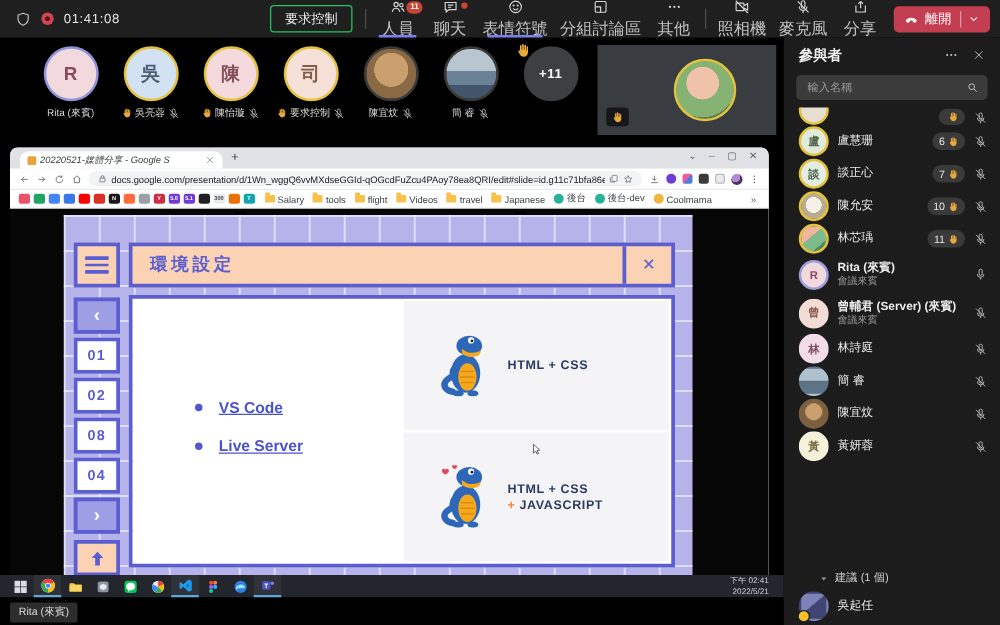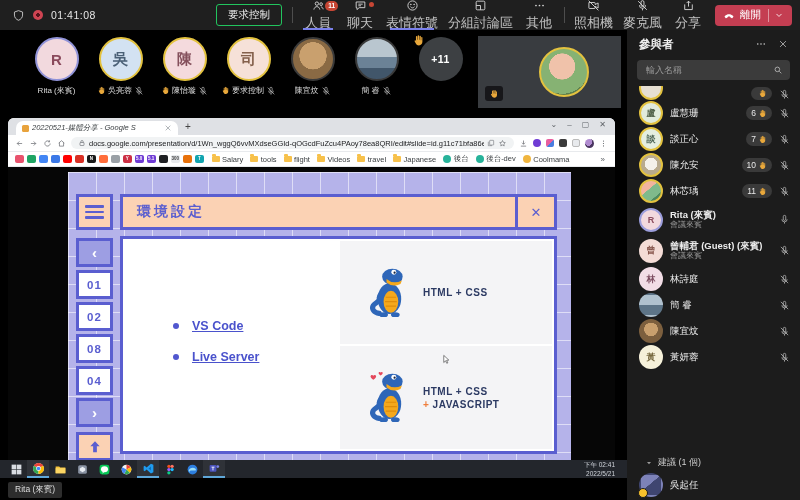--- a/index.html
+++ b/index.html
@@ -68,21 +68,21 @@
   .bms{display:flex;gap:7px;align-items:center;margin-left:4px;}
   .bm{display:flex;align-items:center;gap:2.5px;}
   .bm-ic.folder{width:8px;height:6px;border-radius:1px;position:relative;}
   .bm-ic.folder::before{content:"";position:absolute;top:-2px;left:0;width:4px;height:2px;border-radius:1px 1px 0 0;background:inherit;}
   .bm-ic.round{width:8px;height:8px;border-radius:50%;}
   .bm-label{font-size:7.5px;color:#3c4043;white-space:nowrap;}
   .bm-more{color:#5f6368;font-size:8px;padding-right:3px;}
 
   
   .viewport{flex:1;background:#060606;position:relative;}
-  .slide{position:absolute;left:60px;top:5px;width:503px;height:290px;background-color:#b5b3ea;
+  .slide{position:absolute;left:43px;top:5px;width:503px;height:290px;background-color:#b5b3ea;
     background-image:linear-gradient(rgba(255,255,255,.55) 1.5px,transparent 1.5px),linear-gradient(90deg,rgba(255,255,255,.55) 1.5px,transparent 1.5px);
     background-size:28px 28px;}
   .ham{position:absolute;left:8px;top:22px;width:37px;height:36px;background:var(--slide_peach,#fbd2b4);border:3px solid var(--slide_purple,#5a5ed0);box-sizing:border-box;display:flex;flex-direction:column;justify-content:center;gap:3px;padding:0 6px;cursor:pointer;}
   .ham i{height:2.5px;background:var(--slide_purple,#5a5ed0);border-radius:1px;}
   .titlebar{position:absolute;left:52px;top:22px;width:437px;height:36px;background:var(--slide_peach,#fbd2b4);border:3px solid var(--slide_purple,#5a5ed0);box-sizing:border-box;display:flex;align-items:center;}
   .slide-title{padding-left:14px;color:var(--slide_purple,#5a5ed0);font-weight:bold;font-size:14px;letter-spacing:3px;flex:1;}
   .titlebar-x{width:36px;align-self:stretch;border-left:3px solid var(--slide_purple,#5a5ed0);display:flex;align-items:center;justify-content:center;color:var(--slide_purple,#5a5ed0);font-weight:bold;font-size:13px;cursor:pointer;}
   .navcol{position:absolute;left:8px;top:66px;width:37px;display:flex;flex-direction:column;gap:3px;}
   .chev{height:29px;background:#9d9ee3;border:3px solid var(--slide_purple,#5a5ed0);box-sizing:border-box;color:#fff;font-weight:bold;font-size:15px;display:flex;align-items:center;justify-content:center;cursor:pointer;}
   .nums{display:flex;flex-direction:column;gap:3px;}
@@ -125,21 +125,21 @@
   .p-row.clipped{height:14px;overflow:hidden;align-items:flex-end;}
   .p-avatar{width:20px;height:20px;border-radius:50%;border:2px solid transparent;display:flex;align-items:center;justify-content:center;font-size:9px;font-weight:bold;flex:none;position:relative;box-sizing:content-box;}
   .p-names{flex:1;min-width:0;display:flex;flex-direction:column;line-height:1.2;}
   .p-name{font-size:9.5px;color:#ececec;white-space:nowrap;overflow:hidden;text-overflow:ellipsis;}
   .has-sub .p-name{font-weight:bold;}
   .p-sub{font-size:8px;color:#9a9a9a;}
   .p-pill{display:flex;align-items:center;gap:2px;background:#3a3a3a;border-radius:8px;padding:2px 5px;flex:none;}
   .p-num{font-size:8.5px;color:#e8e8e8;text-align:center;}
   .p-row>.ic{color:#b8b8b8;flex:none;}
   .sb-sugg{flex:none;padding-bottom:2px;}
-  .sugg-head{display:flex;align-items:center;gap:5px;padding:5px 18px 3px;font-size:9px;color:#cfcfcf;cursor:pointer;}
+  .sugg-head{display:flex;align-items:center;gap:5px;padding:5px 28px 3px;font-size:9px;color:#cfcfcf;cursor:pointer;}
   .sugg-head .ic{color:#9a9a9a}
   .sg-badge{position:absolute;left:-3px;bottom:-3px;width:8px;height:8px;border-radius:50%;background:#f8c12c;border:1.5px solid #1c1c1c;}
 </style>
 </head>
 <body>
 
 <div class="app">
 
   <header class="topbar">
     <div class="tb-left">
@@ -999,21 +999,21 @@
               <path d="M6.3 11.5a5.7 5.7 0 0011.4 0M12 17.5V21"></path>
             </svg>
           </i>
         </div>
 
         <div class="p-row has-sub">
           <span class="p-avatar" style="background: rgb(244, 220, 214); border-color: transparent; color: rgb(133, 84, 74);">
             <span>曾</span>
           </span>
           <span class="p-names">
-            <span class="p-name">曾輔君 (Guest) (來賓)</span>
+            <span class="p-name">曾輔君 (Server) (來賓)</span>
             <span class="p-sub">會議來賓</span>
           </span>
 
           <i class="ic i11">
             <svg viewBox="0 0 24 24" fill="none" stroke="currentColor" stroke-width="1.7">
               <rect x="9.3" y="3" width="5.4" height="11" rx="2.7"></rect>
               <path d="M6.3 11.5a5.7 5.7 0 0011.4 0M12 17.5V21"></path>
               <path d="M4 4l16 16"></path>
             </svg>
           </i>

